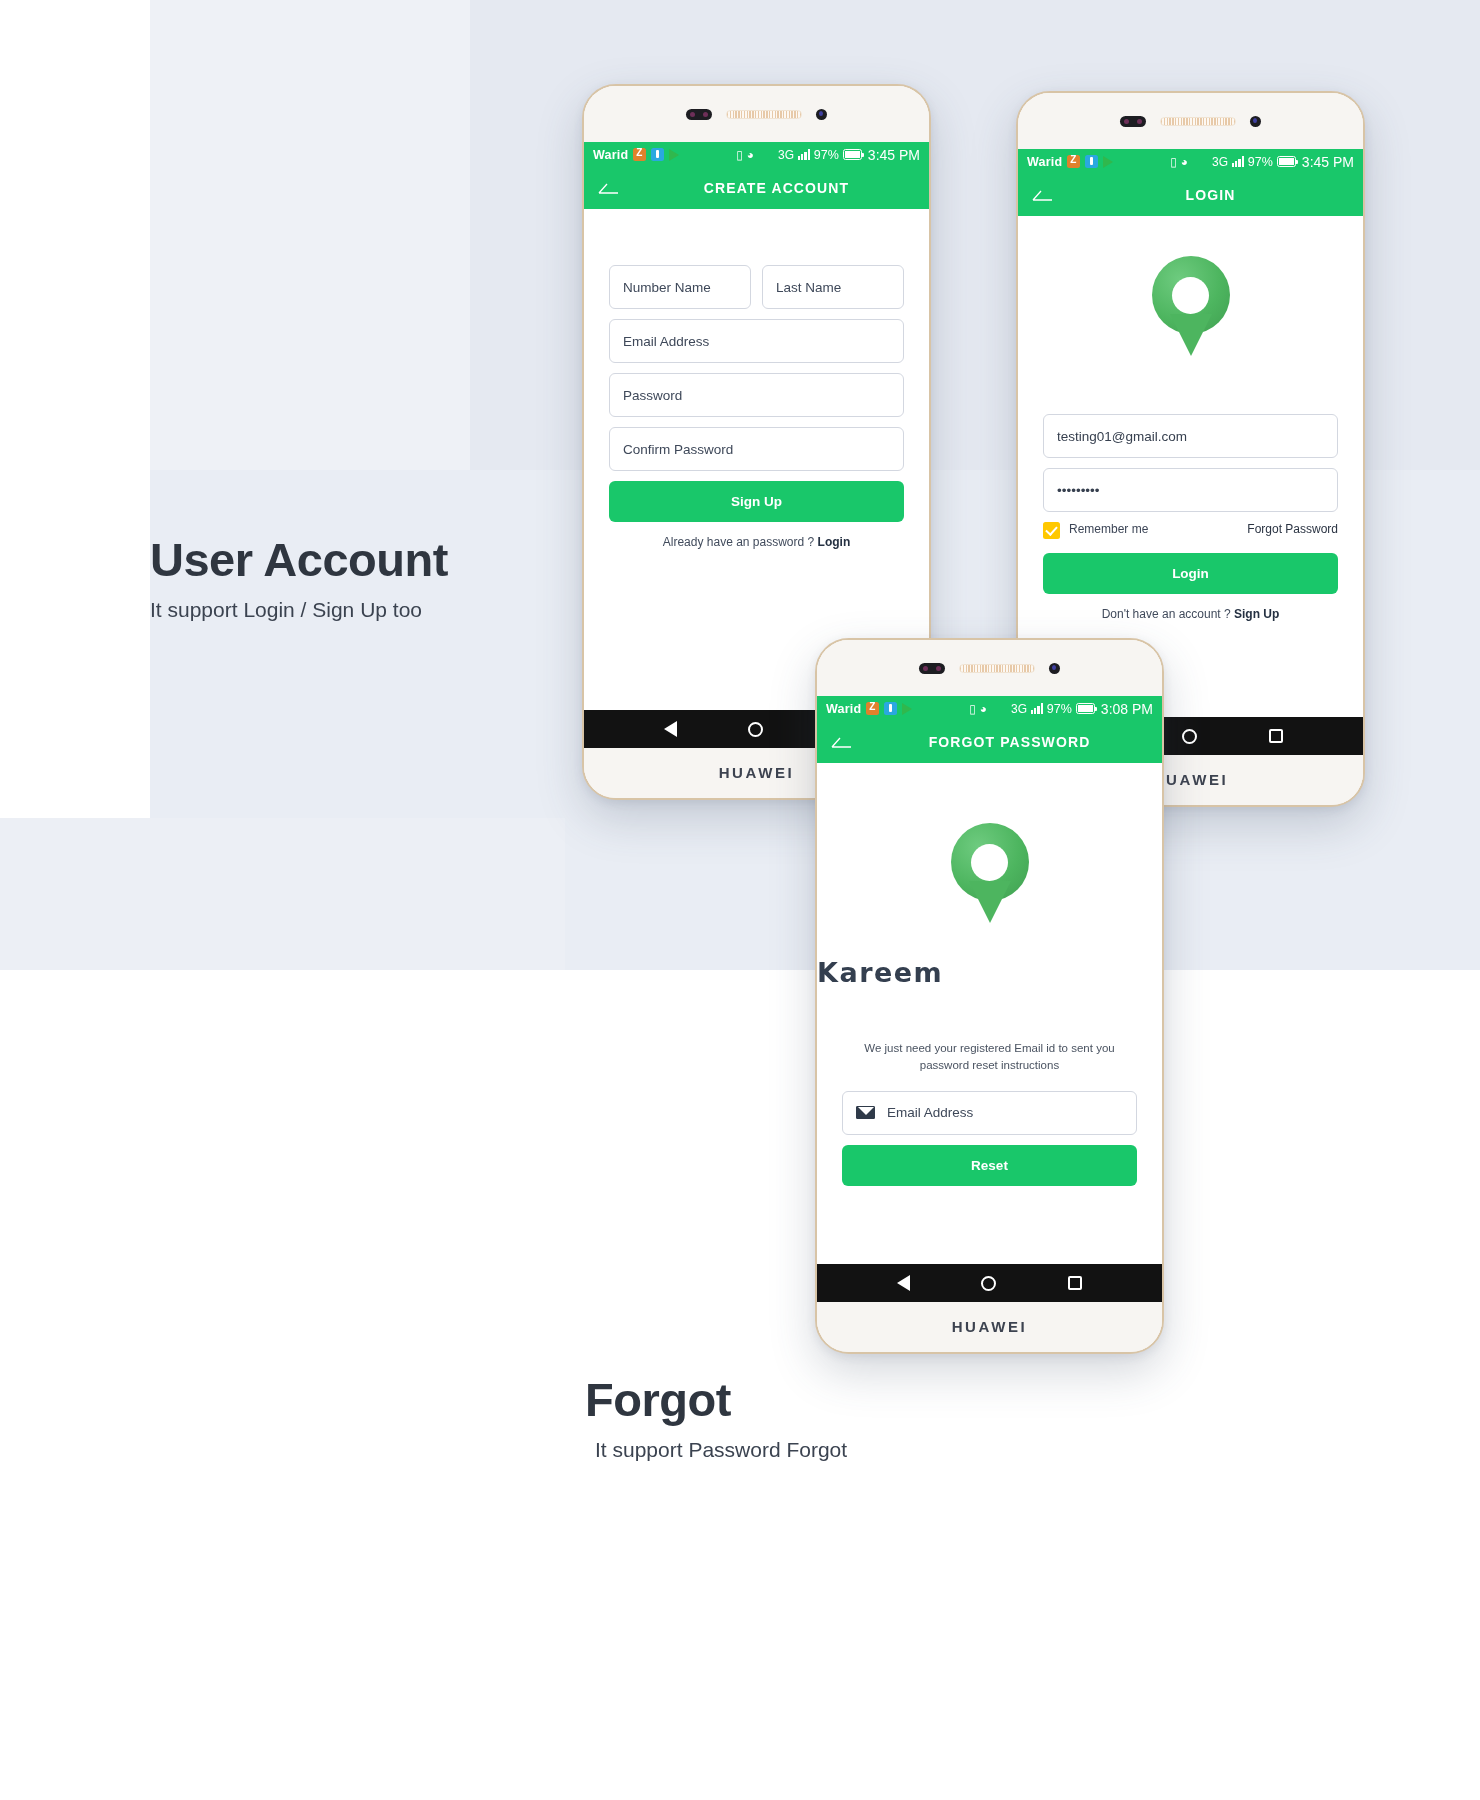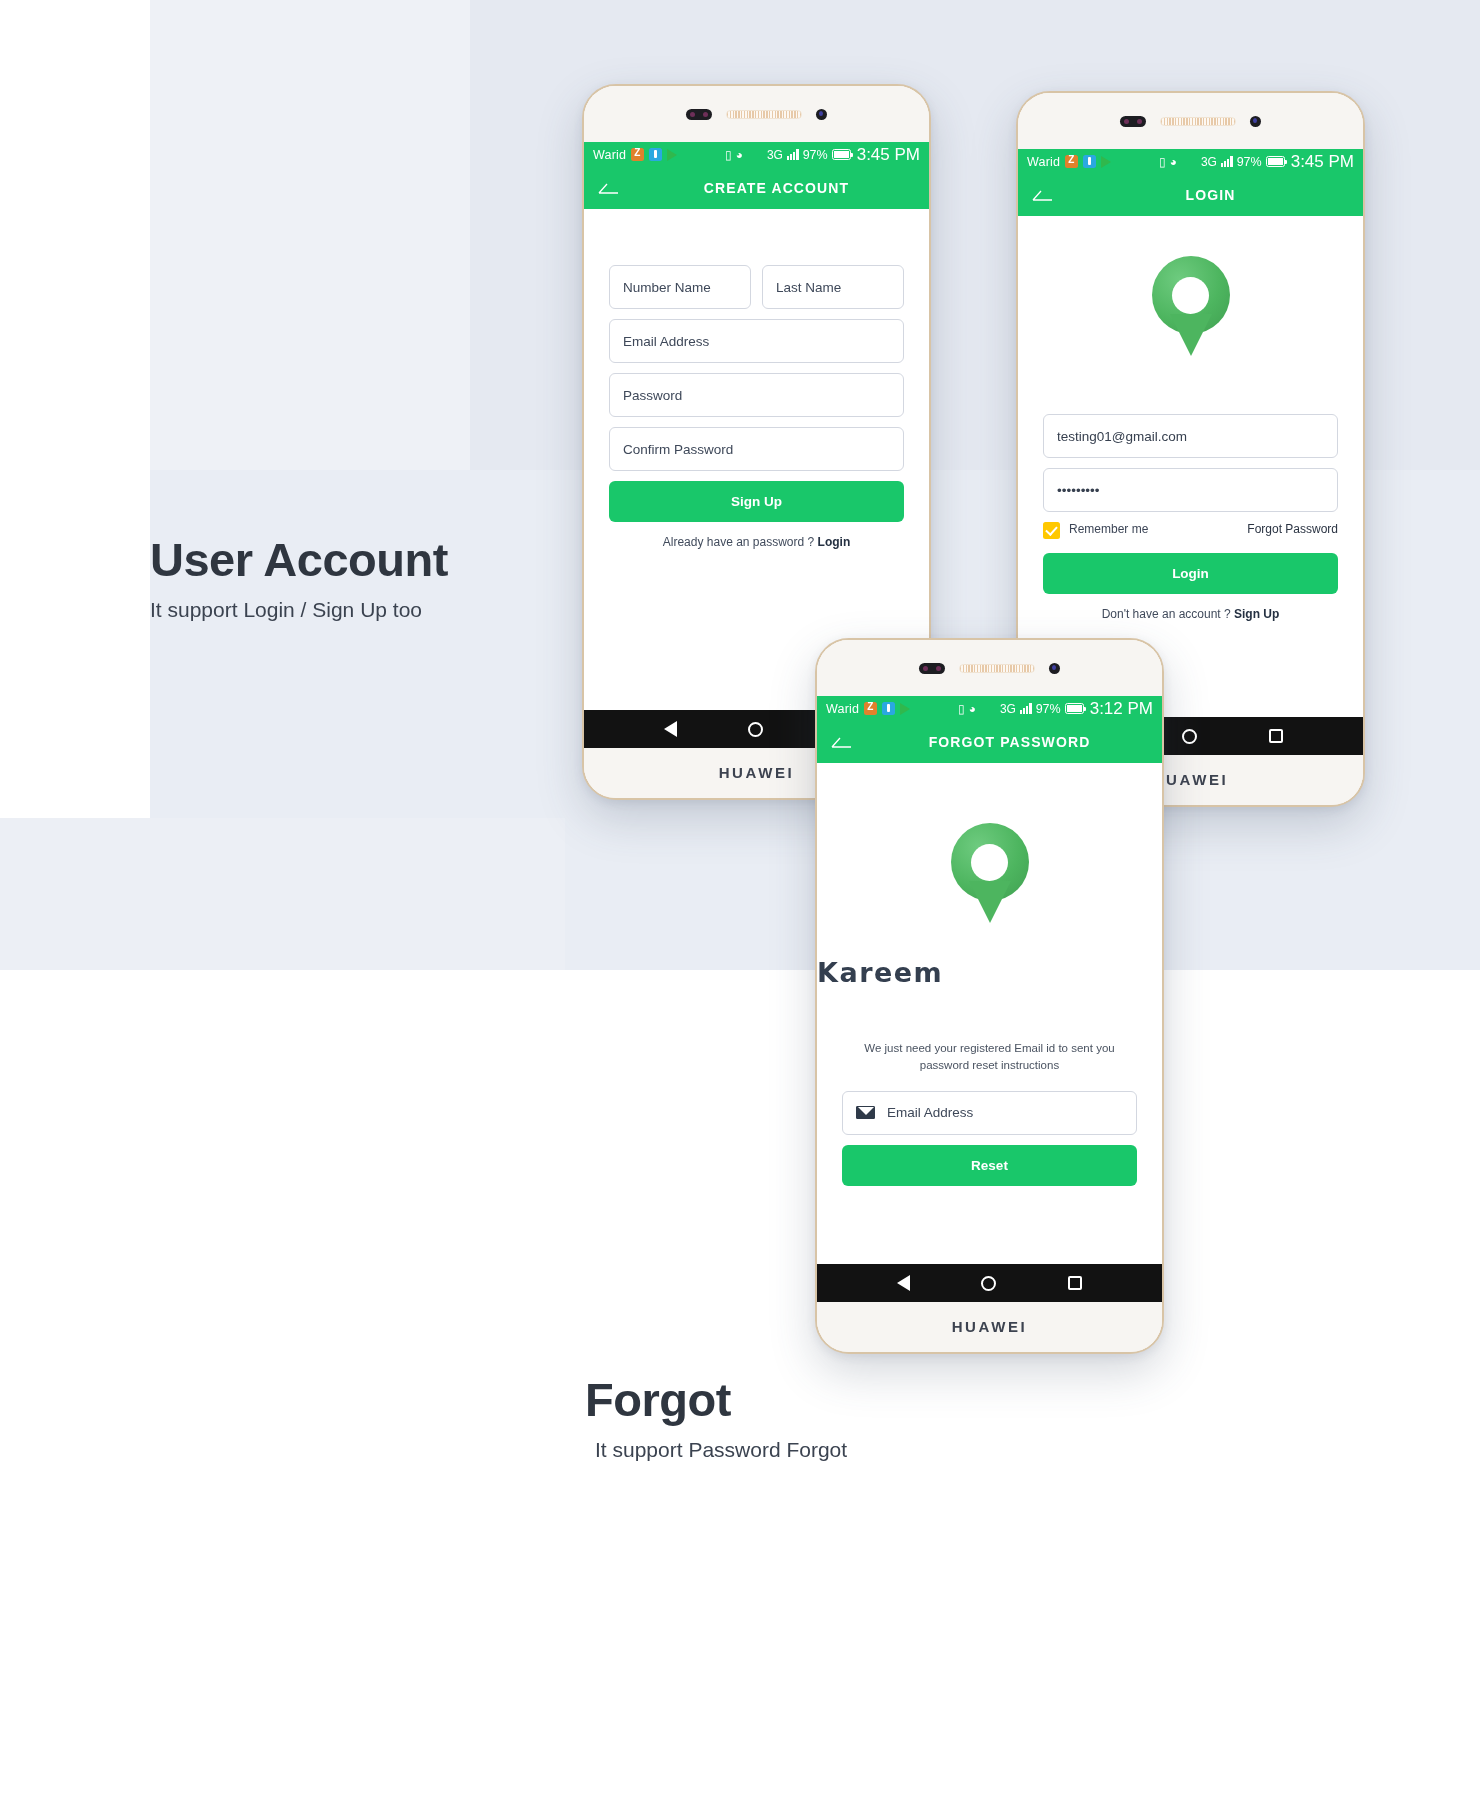--- a/index.html
+++ b/index.html
@@ -94,21 +94,21 @@
   .sensor { width:11px; height:11px; border-radius:50%; background:#1d1d22; position:relative;}
   .sensor:after{content:"";position:absolute;left:3px;top:2px;width:4px;height:5px;border-radius:50%;background:#3f3fa0;}
 
   .screen { background:#ffffff; width:100%; position:relative; overflow:hidden; }
 
   
   .statusbar {
     height:25px; background:#19c76a; display:flex; align-items:center;
     padding:0 9px; color:#ffffff; font-size:12.5px; gap:5px;
   }
-  .sb-left { display:flex; align-items:center; gap:5px; }
+  .sb-left { display:flex; align-items:center; gap:5px;font-weight:bold; }
   .sb-carrier { font-size:12.5px; letter-spacing:.2px; }
   .ico-sq { width:13px; height:13px; border-radius:2.5px; display:inline-block; }
   .ico-orange { background:#e0812c; position:relative; }
   .ico-orange:after{ content:"Z"; position:absolute; left:3px; top:-1px; font-size:10px; color:#fff; font-weight:700;}
   .ico-blue { background:#2aa8e0; position:relative; }
   .ico-blue:after{ content:""; position:absolute; left:5px; top:2px; width:3px;height:8px;background:#fff;border-radius:1px;}
   .ico-play {
     width:0;height:0;border-left:10px solid #30b84d;
     border-top:6px solid transparent;border-bottom:6px solid transparent;
   }
@@ -120,21 +120,21 @@
   .bars i { display:block; width:2.2px; background:#fff; }
   .bars i:nth-child(1){height:4px}.bars i:nth-child(2){height:6px}
   .bars i:nth-child(3){height:8px}.bars i:nth-child(4){height:11px}
   .sb-batt-pct { font-size:12.5px; }
   .batt {
     width:19px;height:11px;border:1.6px solid #fff;border-radius:2.5px;
     position:relative;display:inline-block;
   }
   .batt:after{content:"";position:absolute;right:-3.5px;top:3px;width:2px;height:4px;background:#fff;border-radius:0 1px 1px 0;}
   .batt i{position:absolute;left:1px;top:1px;bottom:1px;right:1px;background:#fff;}
-  .sb-time { font-size:17px; margin-left:2px;text-align:center; }
+  .sb-time { font-size:14px; margin-left:2px;text-align:center; }
 
   
   .appbar {
     height:42px; background:#19c76a; display:flex; align-items:center;
     color:#fff; position:relative;padding-left:40px;
   }
   .back-arrow {
     position:absolute; left:14px; top:50%; transform:translateY(-50%);
     width:22px; height:12px;
   }
@@ -423,21 +423,21 @@
         <span class="bars">
               <i></i>
               <i></i>
               <i></i>
               <i></i>
             </span>
         <span class="sb-batt-pct">97%</span>
         <span class="batt">
               <i></i>
             </span>
-        <span class="sb-time">3:12 PM</span>
+        <span class="sb-time">3:08 PM</span>
       </div>
     </div>
 
     <div class="appbar">
       <svg class="back-arrow" viewBox="0 0 22 12">
         <path d="M1 11 L20 11 M1 11 L9 2" stroke="#ffffff" stroke-width="1.3" fill="none"></path>
       </svg>
       <div class="appbar-title">FORGOT PASSWORD</div>
     </div>
 

